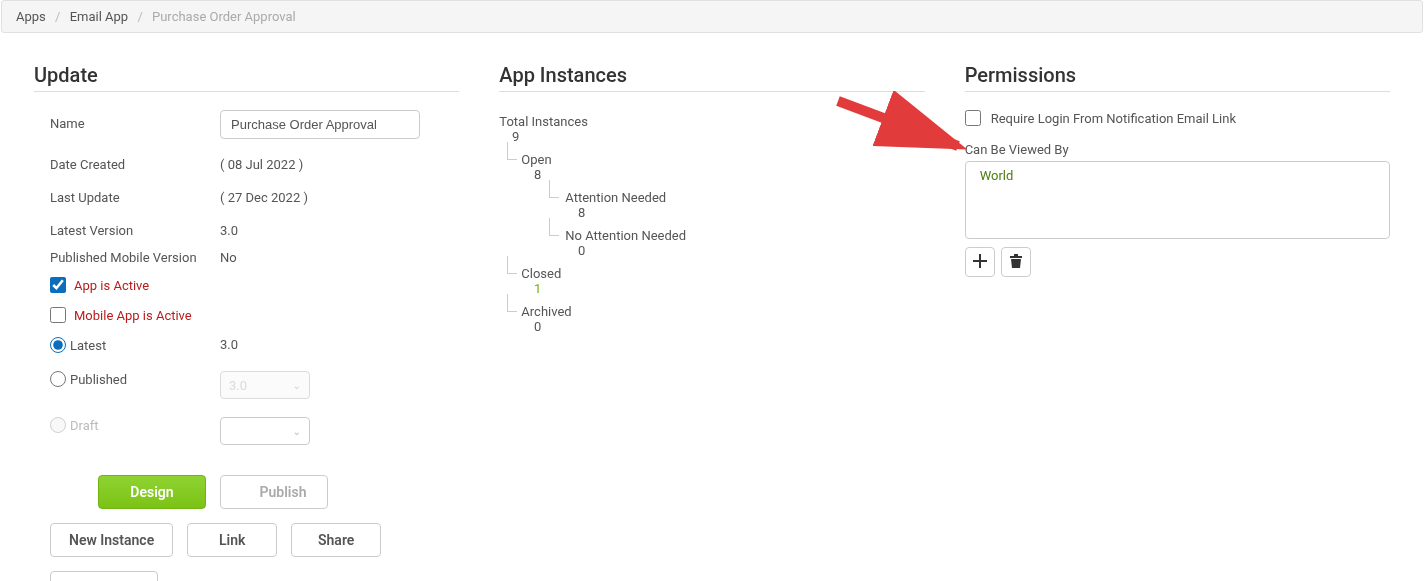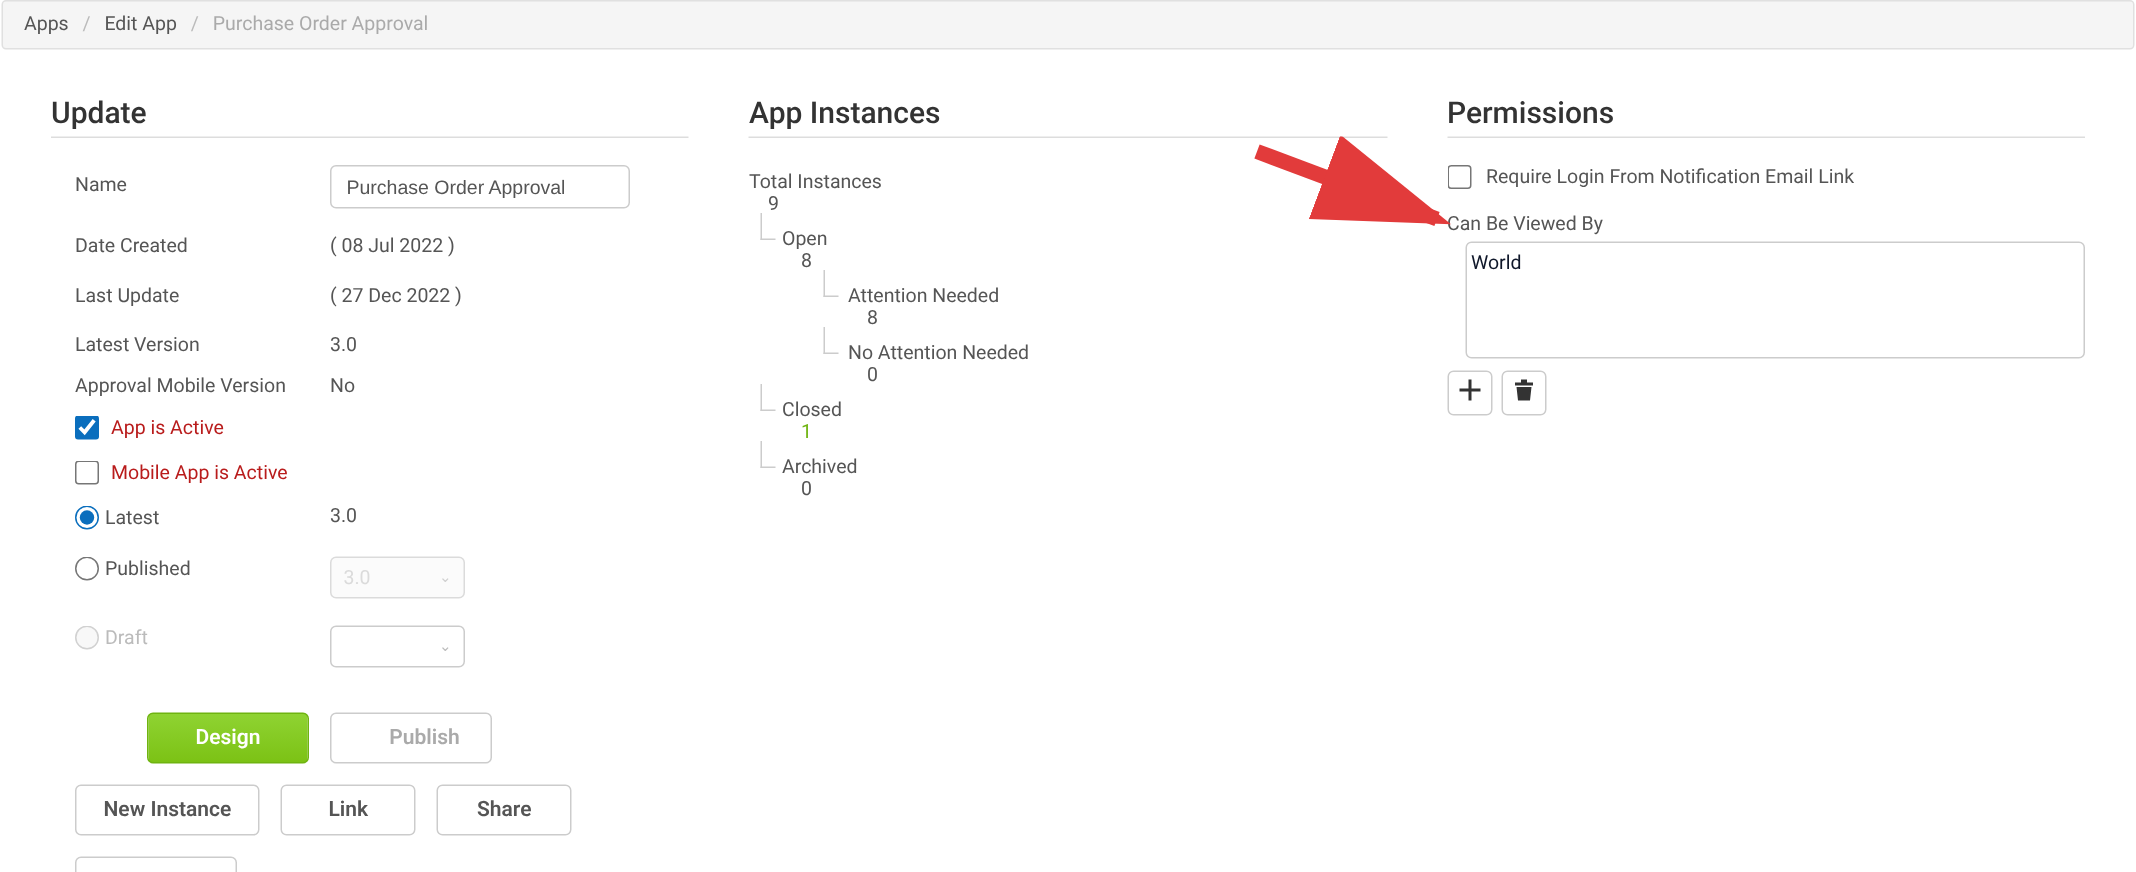--- a/index.html
+++ b/index.html
@@ -154,23 +154,22 @@
     display: flex;
     align-items: center;
     margin: 4px 0 16px 0;
   }
   .perm-check label { margin-left: 6px; color: #555; }
   .perm-label { color: #555; margin-bottom: 4px; }
   .viewer-box {
     border: 1px solid #ccc;
     border-radius: 4px;
     min-height: 78px;
-    padding: 6px 3px;
-    color: #0f172a;
-    margin-left: 12px;
+    padding: 6px 14px;
+    color: #4d7c0f;
   }
   .icon-btn-row {
     display: flex;
     gap: 6px;
     margin-top: 8px;
   }
   .icon-btn {
     width: 30px;
     height: 30px;
     border: 1px solid #ccc;
@@ -201,21 +200,21 @@
     color: #555;
   }
   .radio-row .rvalue { color: #555; }
 </style>
 </head>
 <body>
 
 <div class="breadcrumb-bar">
   <a href="#">Apps</a>
   <span class="sep">/</span>
-  <a href="#">Edit App</a>
+  <a href="#">Email App</a>
   <span class="sep">/</span>
   <span class="current">Purchase Order Approval</span>
 </div>
 
 <div class="wrap">
 
   <div class="col general">
     <h2>Update</h2>
     <hr>
 
@@ -233,21 +232,21 @@
       <div class="label">Last Update</div>
       <div class="value">( 27 Dec 2022 )</div>
     </div>
 
     <div class="form-row">
       <div class="label">Latest Version</div>
       <div class="value">3.0</div>
     </div>
 
     <div class="form-row">
-      <div class="label" style="padding-top:0">Approval Mobile Version</div>
+      <div class="label" style="padding-top:0">Published Mobile Version</div>
       <div class="value" style="padding-top:0">No</div>
     </div>
 
     <div class="check-row">
       <input type="checkbox" checked="" style="">
       <label>App is Active</label>
     </div>
 
     <div class="check-row">
       <input type="checkbox" style="">

